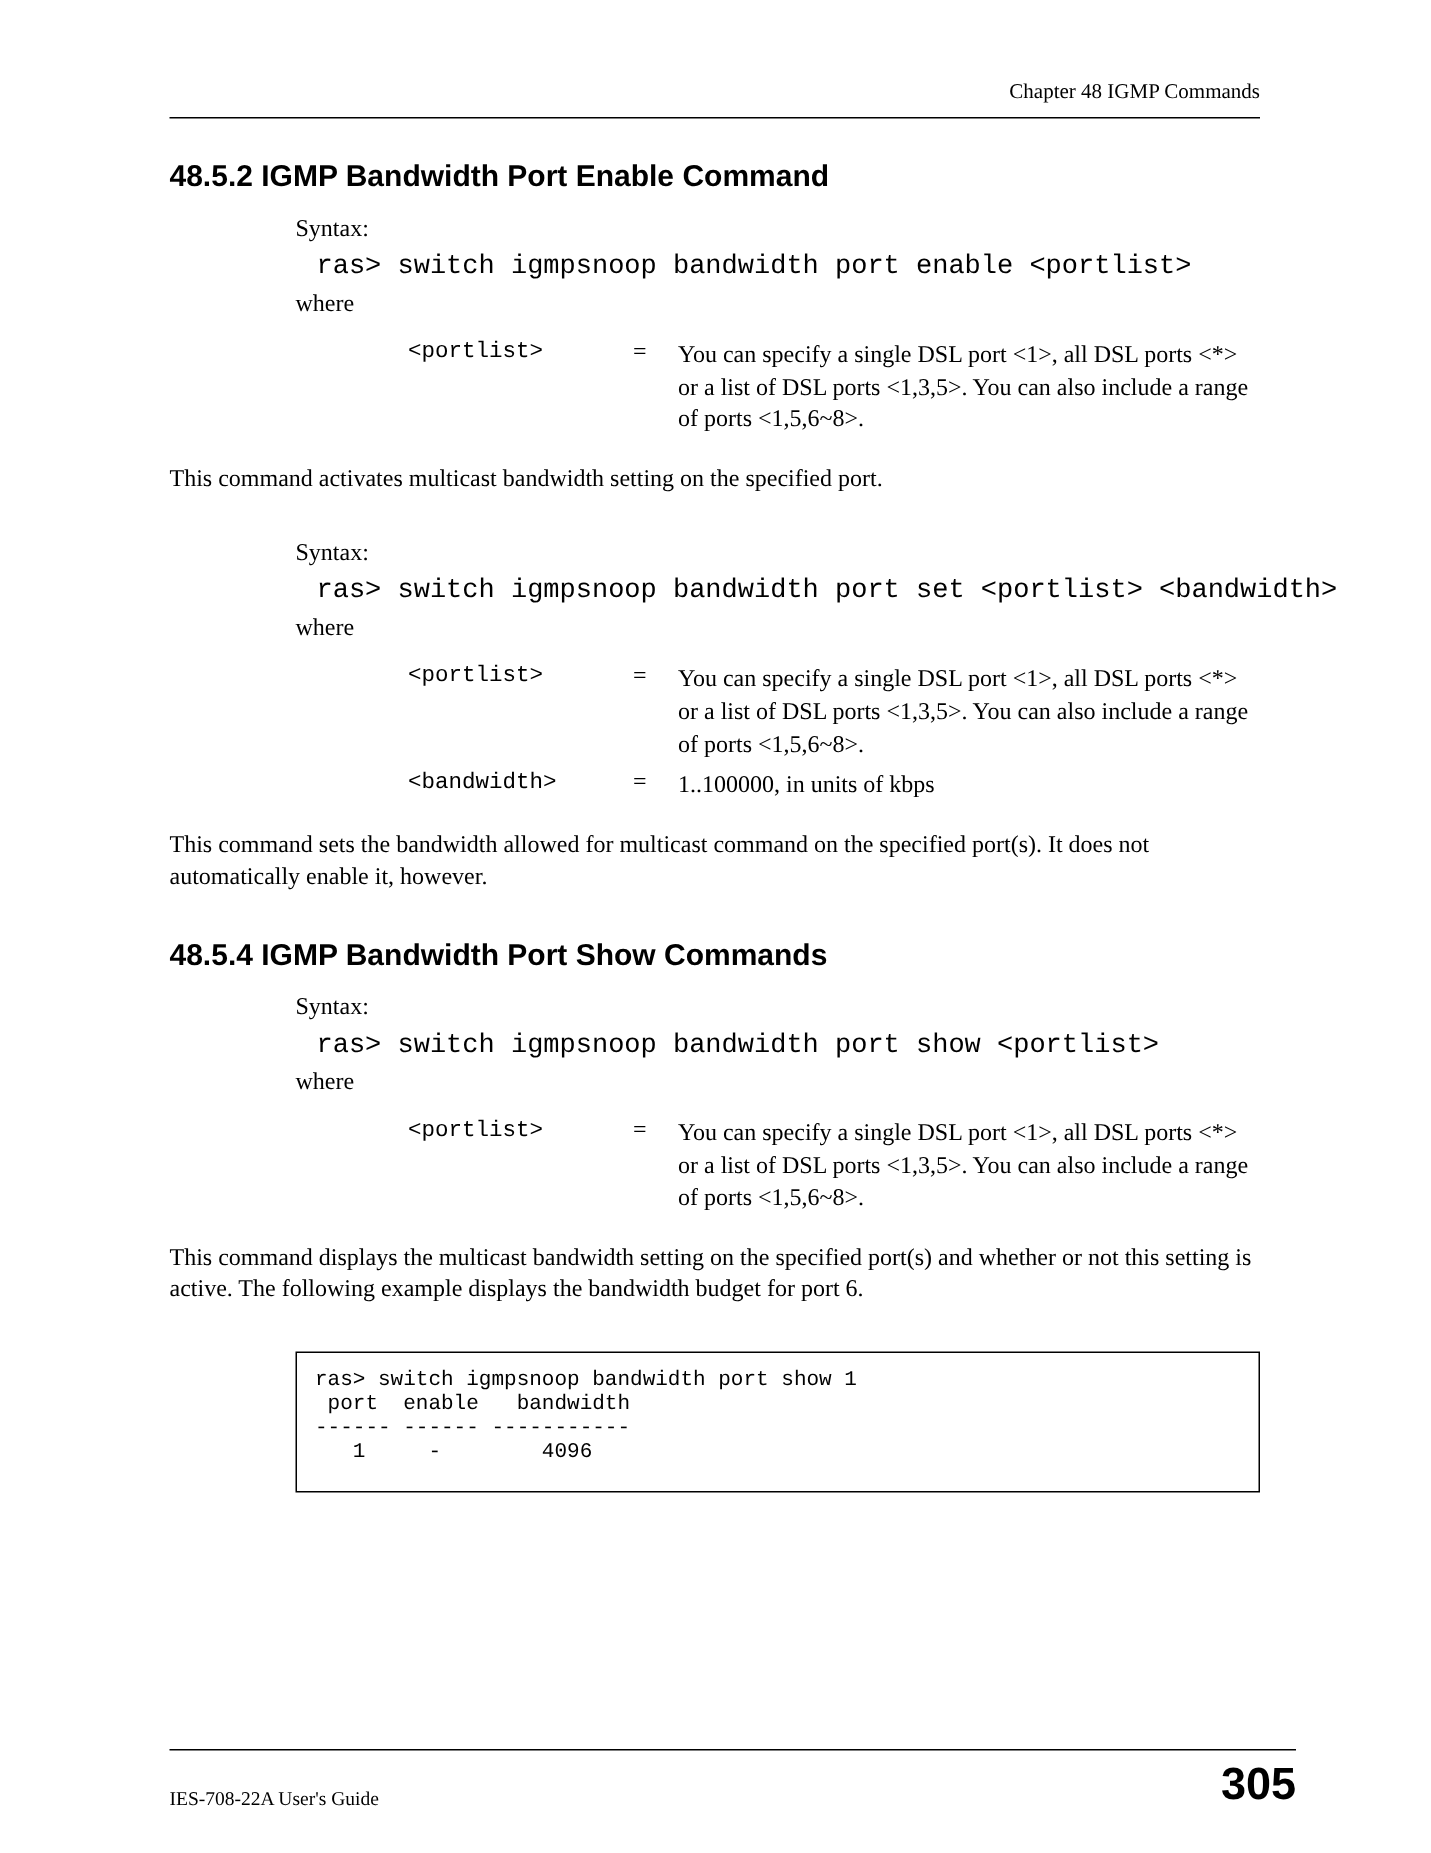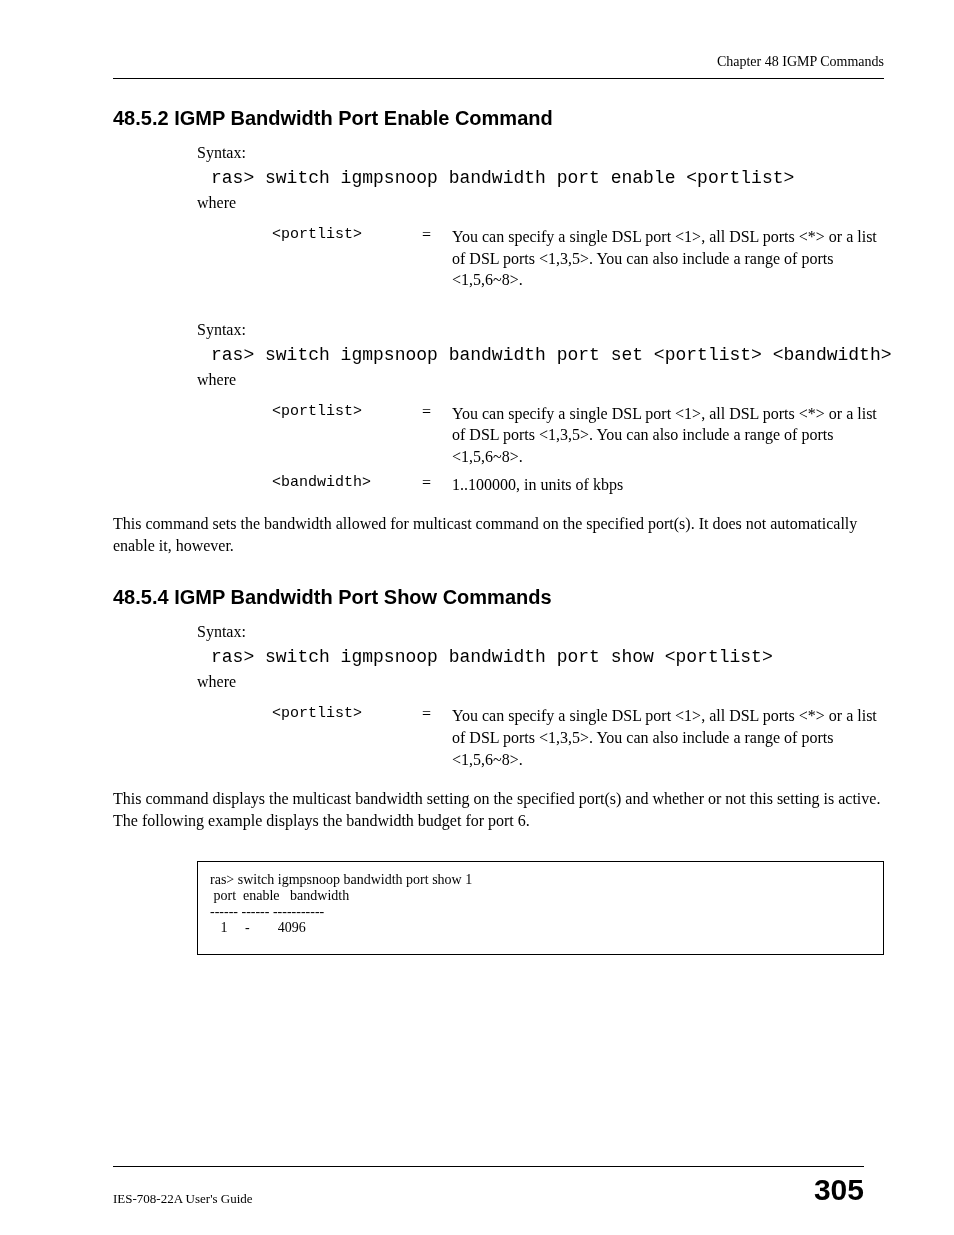--- a/index.html
+++ b/index.html
@@ -7,21 +7,21 @@
     font-size: 16px;
     color: #000;
     background: #fff;
     margin: 0;
     padding: 0;
   }
   .page {
     width: 954px;
     height: 1235px;
     box-sizing: border-box;
-    padding: 54px 70px 40px 113px;
+    padding: 54px 114px 40px 113px;
     position: relative;
   }
   .chapter-header {
     text-align: right;
     font-size: 14px;
     margin-bottom: 8px;
   }
   .hr {
     border: none;
     border-top: 1.2px solid #000;
@@ -71,21 +71,21 @@
   }
   .body-text {
     margin: 18px 0 30px 0;
     line-height: 1.35;
   }
   .section {
     margin-bottom: 30px;
   }
   .example-box {
     border: 1px solid #000;
-    font-family: Liberation Serif, serif;
+    font-family: Liberation Mono, monospace;
     font-size: 14px;
     white-space: pre;
     padding: 10px 12px 18px 12px;
     margin: 20px 0 0 84px;
   }
   .footer {
     position: absolute;
     bottom: 28px;
     left: 113px;
     right: 90px;
@@ -122,20 +122,21 @@
     <div class="indent">
       <p class="syntax-label">Syntax:</p>
       <div class="code">ras&gt; switch igmpsnoop bandwidth port enable &lt;portlist&gt;</div>
       <p class="where">where</p>
       <div class="param-row">
         <div class="param-name">&lt;portlist&gt;</div>
         <div class="param-eq">=</div>
         <div class="param-desc">You can specify a single DSL port &lt;1&gt;, all DSL ports &lt;*&gt; or a list of DSL ports &lt;1,3,5&gt;. You can also include a range of ports &lt;1,5,6~8&gt;.</div>
       </div>
     </div>
+    <p class="body-text indent">This command activates multicast bandwidth setting on the specified port.</p>
   </div>
 
   <div class="section">
     <div class="indent">
       <p class="syntax-label">Syntax:</p>
       <div class="code">ras&gt; switch igmpsnoop bandwidth port set &lt;portlist&gt; &lt;bandwidth&gt;</div>
       <p class="where">where</p>
       <div class="param-row">
         <div class="param-name">&lt;portlist&gt;</div>
         <div class="param-eq">=</div>

